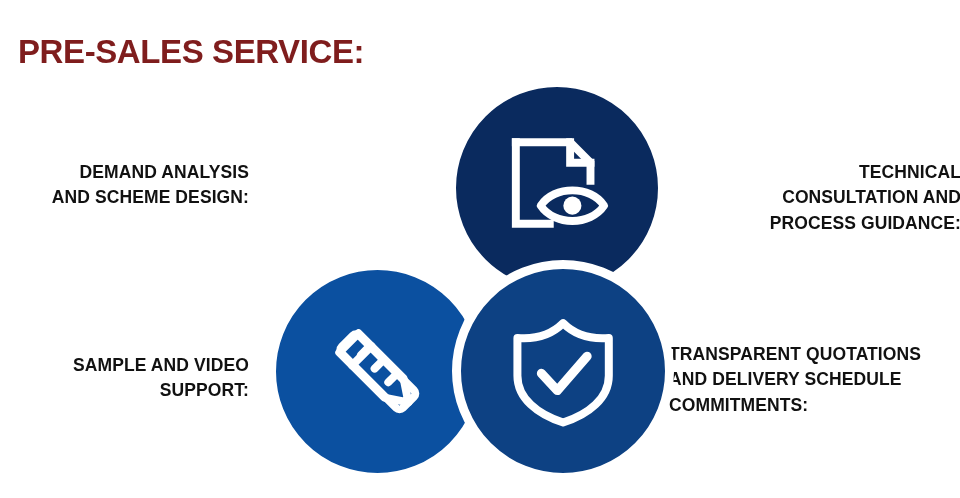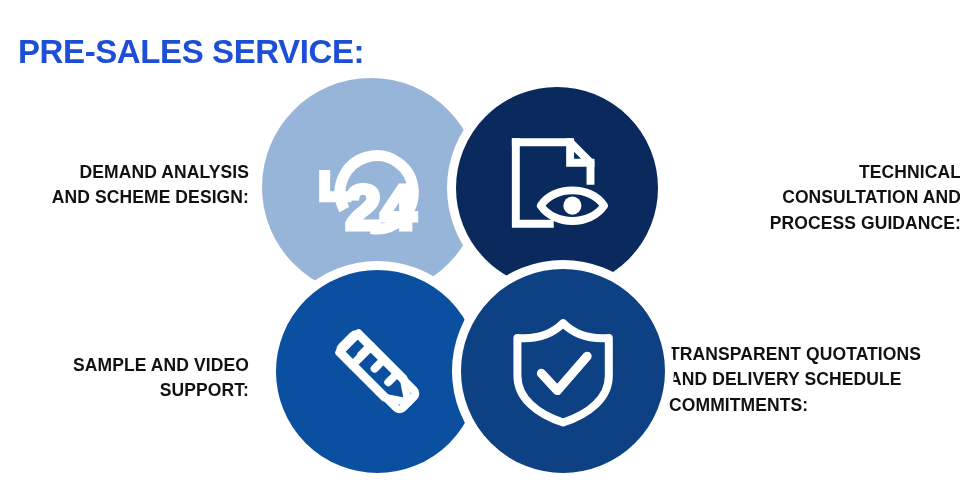--- a/index.html
+++ b/index.html
@@ -17,21 +17,21 @@
   }
 
   #page-title {
     position: absolute;
     left: 18px;
     top: 12px;
     font-size: 33px;
     font-weight: bold;
     letter-spacing: -0.4px;
     line-height: 1.1;
-    color: #1d4ed8;
+    color: #7f1d1d;
     white-space: nowrap;
   }
 
   .label {
     position: absolute;
     font-size: 17.5px;
     font-weight: bold;
     line-height: 1.45;
     letter-spacing: 0.1px;
     color: #111111;
@@ -105,32 +105,20 @@
 CONSULTATION AND
 PROCESS GUIDANCE:</div>
 <div class="label label-bl">SAMPLE AND VIDEO
 SUPPORT:</div>
 <div class="label label-br">TRANSPARENT QUOTATIONS
 AND DELIVERY SCHEDULE
 COMMITMENTS:</div>
 
 <div id="cluster">
 
-  <div class="circle" id="circle-demand" style="background-color: rgb(151, 181, 216);">
-    <div class="icon-wrap">
-      <svg viewBox="0 0 100 100" fill="none">
-
-        <path d="M22 56 A30 30 0 1 1 34 80" stroke="#ffffff" stroke-width="9" stroke-linecap="butt" fill="none" transform="rotate(-28 50 50)"></path>
-
-        <path d="M12 36 L12 58 L34 58" stroke="#ffffff" stroke-width="9" fill="none" stroke-linecap="butt" stroke-linejoin="miter"></path>
-
-        <text x="58" y="84" text-anchor="middle" font-family="Liberation Sans, sans-serif" font-size="52" font-weight="bold" fill="#ffffff" stroke="#ffffff" stroke-width="4" paint-order="stroke">24</text>
-      </svg>
-    </div>
-  </div>
 
   <div class="circle ring" id="circle-technical" style="background-color: rgb(10, 42, 94);">
     <div class="icon-wrap">
       <svg viewBox="0 0 100 100" fill="none">
 
         <path d="M14 10 H62 L80 28 V44" stroke="#ffffff" stroke-width="7" stroke-linecap="square" stroke-linejoin="miter" fill="none"></path>
         <path d="M14 10 V82 H44" stroke="#ffffff" stroke-width="7" stroke-linecap="square" stroke-linejoin="miter" fill="none"></path>
         <path d="M62 10 V28 H80" stroke="#ffffff" stroke-width="7" stroke-linecap="square" stroke-linejoin="miter" fill="none"></path>
 
         <path d="M36 66 C48 48 80 48 92 66 C80 84 48 84 36 66 Z" stroke="#ffffff" stroke-width="7" fill="none" stroke-linejoin="round"></path>

